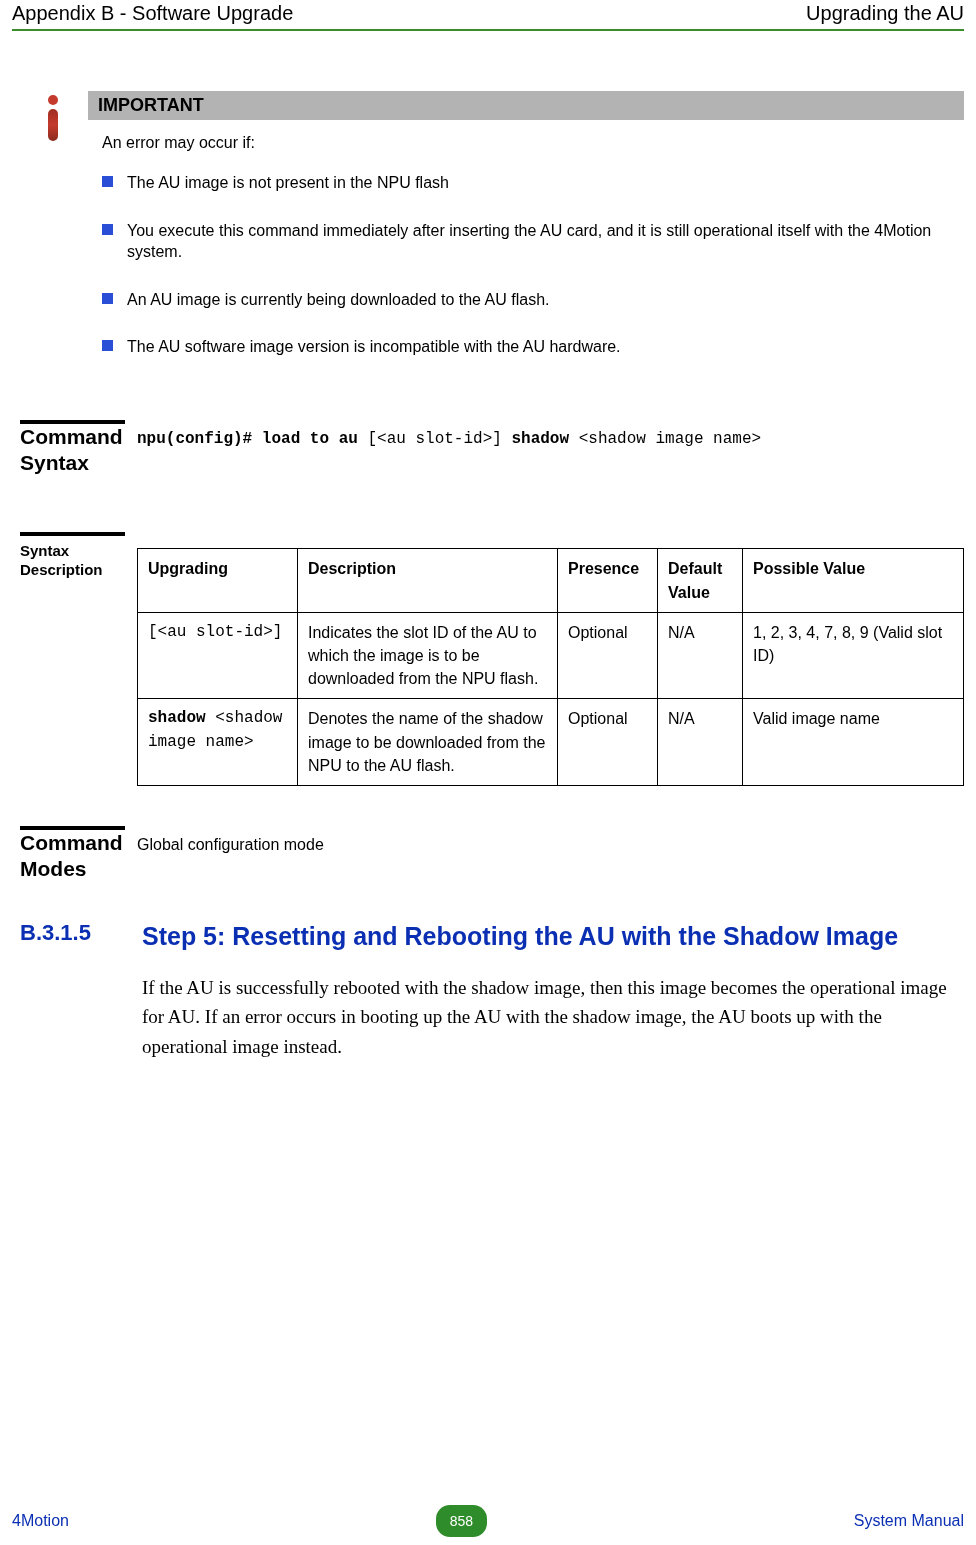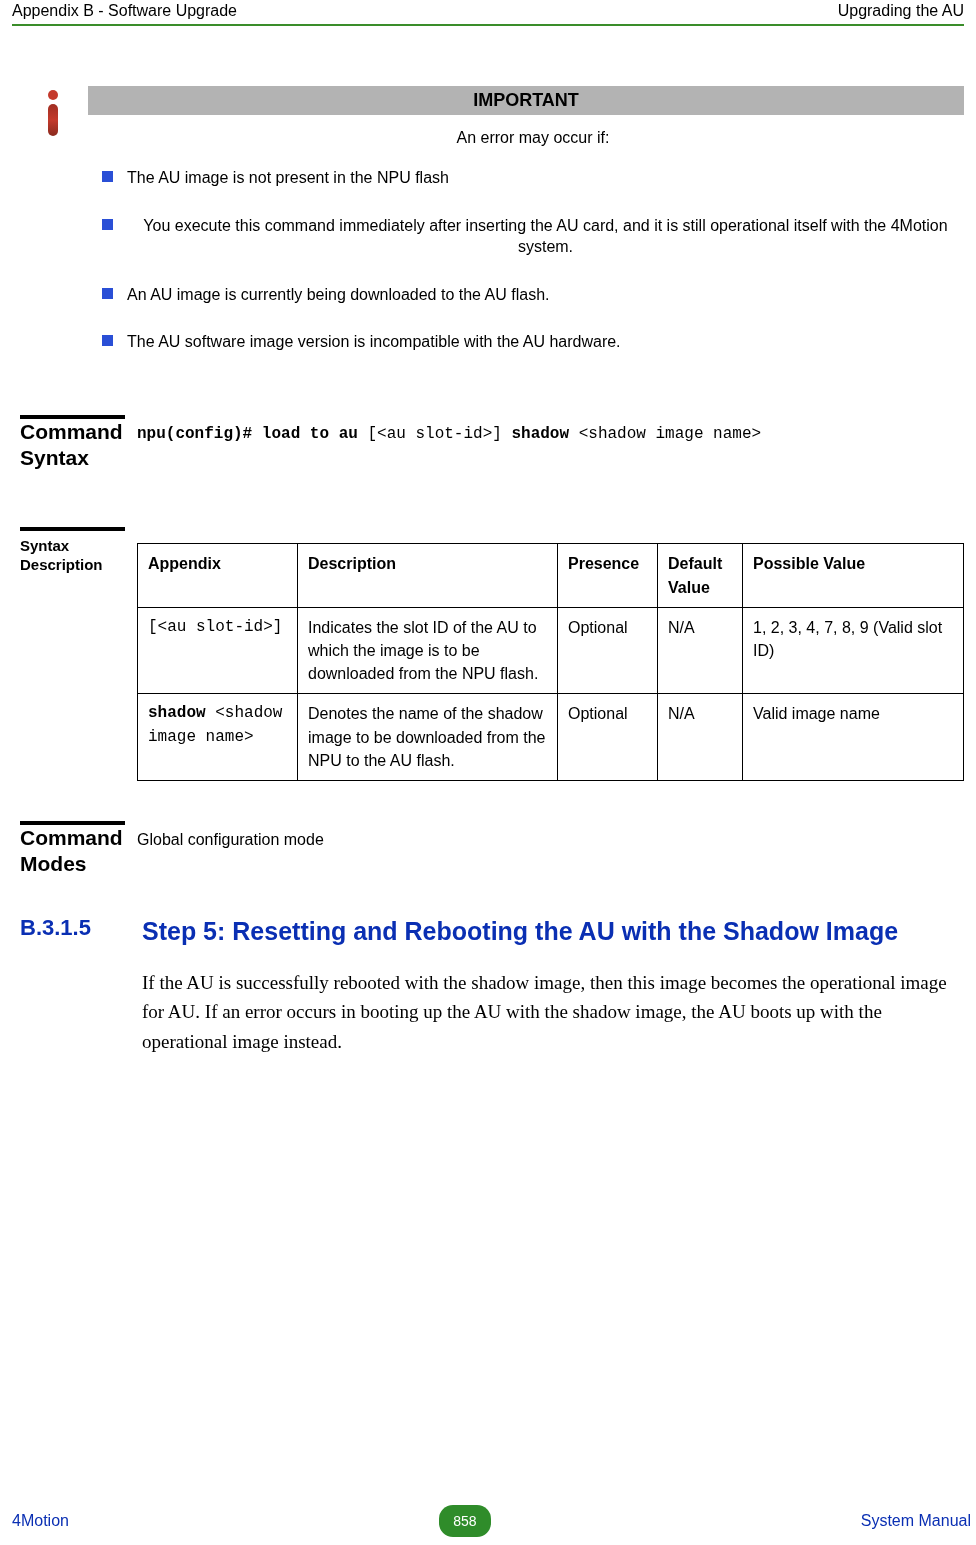--- a/index.html
+++ b/index.html
@@ -9,21 +9,21 @@
   .page {
     width: 976px;
     min-height: 1545px;
     position: relative;
   }
 
   
   .running-header {
     display: flex;
     justify-content: space-between;
-    font-size: 16px;
+    font-size: 20px;
     padding: 2px 12px 0 12px;
     gap: 12px;
   }
   .green-rule {
     height: 2px;
     background: #3a8d2a;
     margin: 4px 12px 0 12px;
   }
 
   .content {
@@ -51,21 +51,21 @@
     border-radius: 50%;
     background: #c43a2c;
   }
   .important-icon .stem {
     position: absolute;
     top: 16px; left: 14px;
     width: 10px; height: 32px;
     border-radius: 5px;
     background: linear-gradient(#a02e22, #c43a2c 50%, #8a2a1e);
   }
-  .important-body { flex: 1; text-align: center; }
+  .important-body { flex: 1; }
   .important-title {
     background: #b3b3b3;
     font-weight: bold;
     font-size: 18px;
     padding: 4px 10px;
   }
   .important-text {
     font-size: 16px;
     padding: 14px 0 0 14px;
   }
@@ -181,21 +181,21 @@
     font-size: 19px;
     line-height: 1.55;
   }
   .body-text.p2 { margin-top: 20px; }
 
   
   .footer {
     position: absolute;
     bottom: 8px;
     left: 12px;
-    right: 5px;
+    right: 12px;
     display: flex;
     align-items: center;
     justify-content: space-between;
     color: #0a2fb3;
     font-size: 16px;
   }
   .page-pill {
     background: #2f8c2a;
     color: #fff;
     border-radius: 14px;
@@ -264,21 +264,21 @@
         <table class="param">
           <colgroup>
             <col class="col-param">
               <col class="col-desc">
               <col class="col-pres">
               <col class="col-def">
               <col class="col-poss">
           </colgroup>
           <tbody>
               <tr>
-            <th>Appendix</th>
+            <th>Upgrading</th>
             <th>Description</th>
             <th>Presence</th>
             <th>Default Value</th>
             <th>Possible Value</th>
           </tr>
           <tr>
             <td class="mono"><span>[&lt;au slot-id&gt;]</span></td>
             <td>Indicates the slot ID of the AU to which the image is to be downloaded from the NPU flash.</td>
             <td>Optional</td>
             <td>N/A</td>

